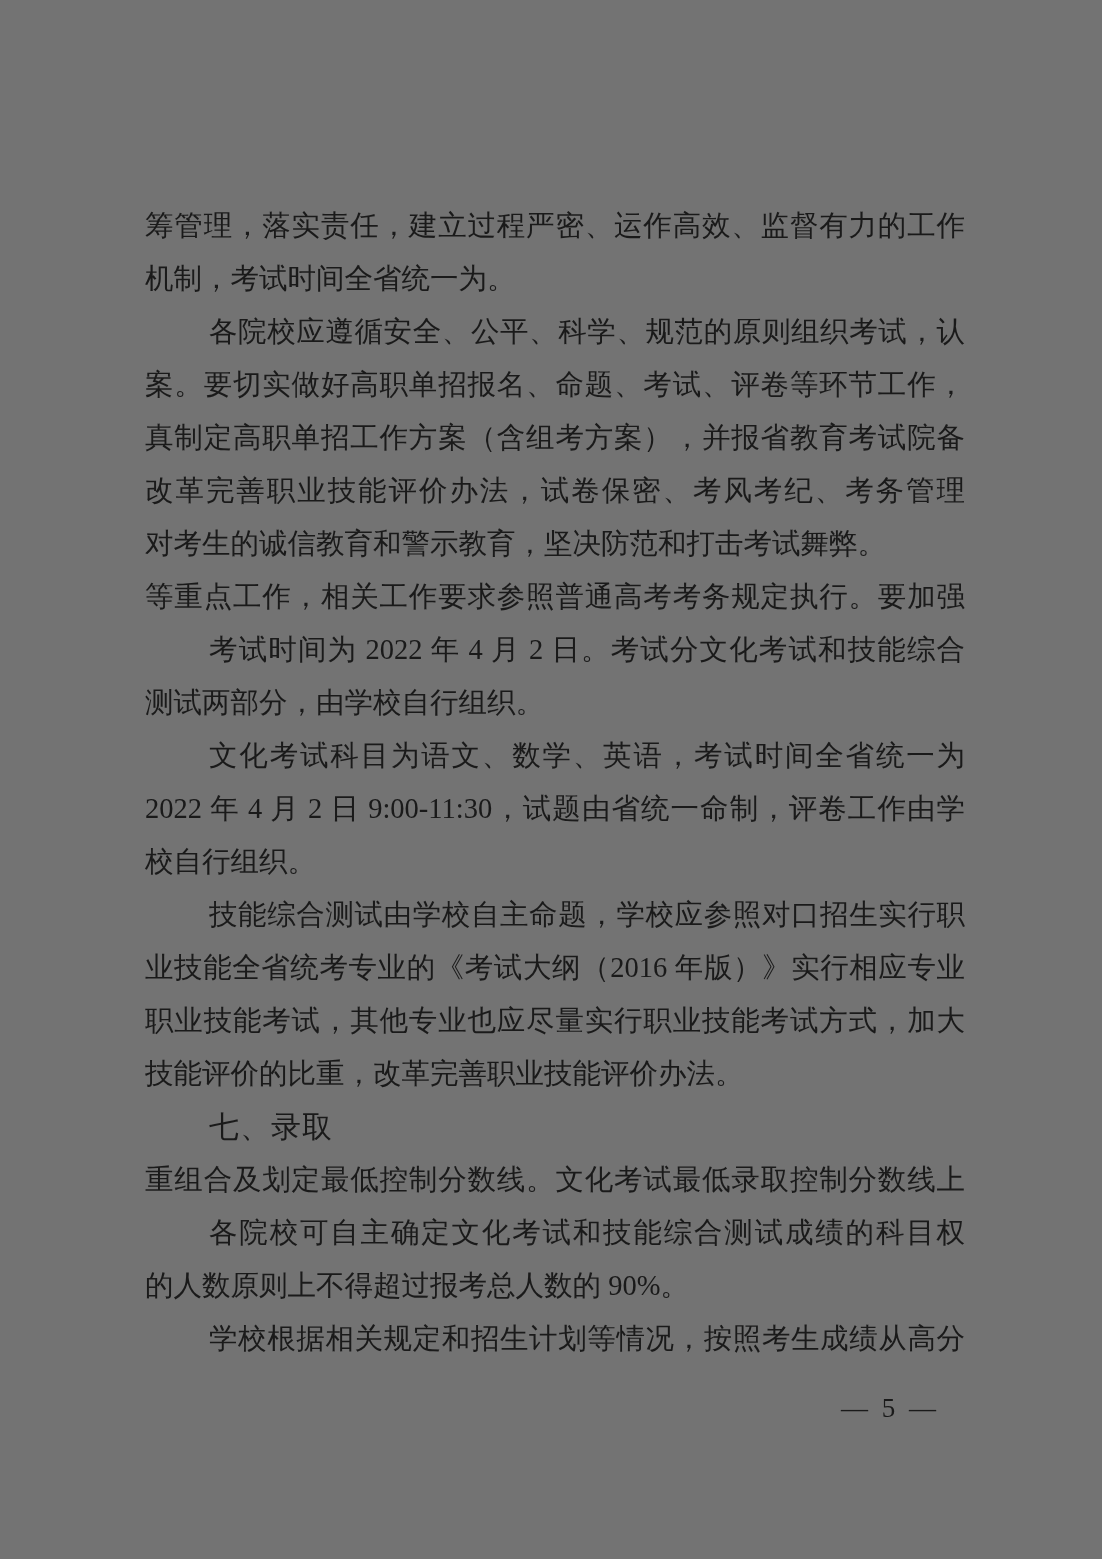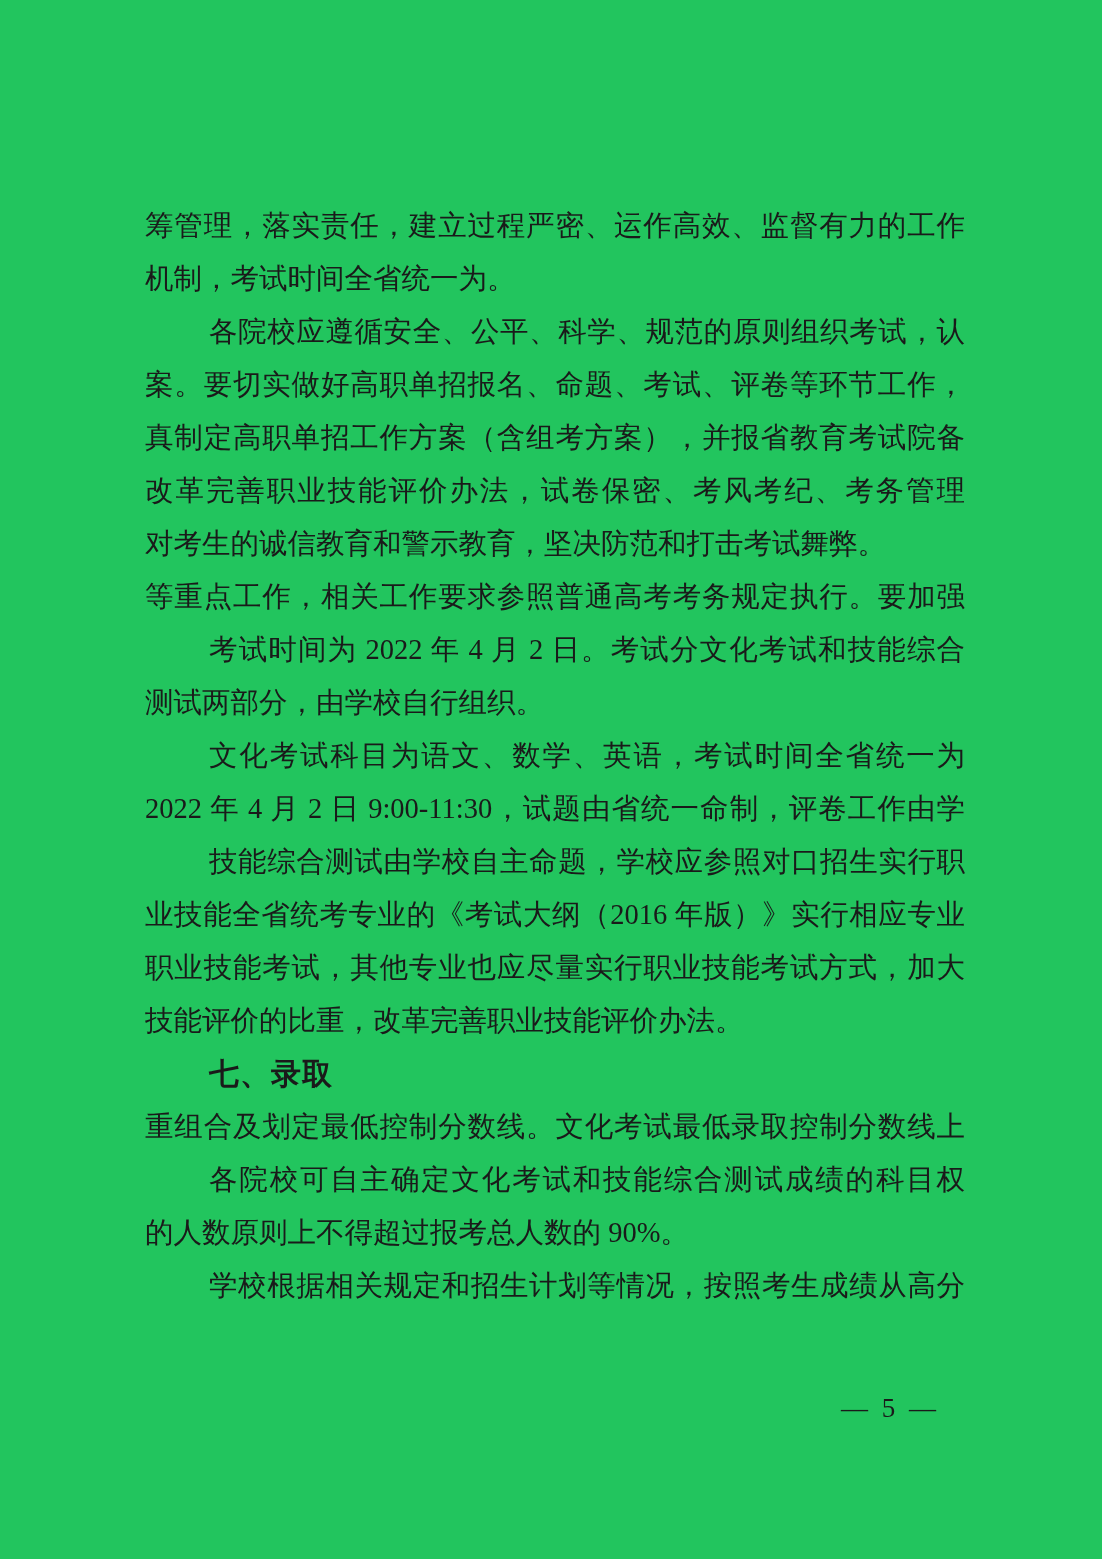--- a/index.html
+++ b/index.html
@@ -4,21 +4,21 @@
 <style>
   html, body {
     margin: 0;
     padding: 0;
     background: #ffffff;
   }
   .page {
     position: relative;
     width: 1102px;
     height: 1559px;
-    background: #22c55e;
+    background: #737373;
     overflow: hidden;
     font-family: "Liberation Serif", serif;
     color: #1a1a1a;
   }
   .text-block {
     position: absolute;
     left: 145px;
     top: 199px;
     width: 820px;
     font-size: 28.5px;
@@ -34,21 +34,21 @@
     text-align-last: justify;
   }
   .line.end {
     text-align-last: left;
   }
   .line.indent {
     padding-left: 64px;
   }
   .line.heading {
     font-family: "Liberation Sans", sans-serif;
-    font-weight: 700;
+    font-weight: 400;
     font-size: 30px;
     text-align: left;
     text-align-last: left;
     padding-left: 64px;
     letter-spacing: 1px;
   }
   .page-number {
     position: absolute;
     top: 1393px;
     right: 165px;
@@ -80,20 +80,21 @@
     </div>
 
     <div class="para">
       <div class="line fill indent">考试时间为 2022 年 4 月 2 日。考试分文化考试和技能综合</div>
       <div class="line end">测试两部分，由学校自行组织。</div>
     </div>
 
     <div class="para">
       <div class="line fill indent">文化考试科目为语文、数学、英语，考试时间全省统一为</div>
       <div class="line fill">2022 年 4 月 2 日 9:00-11:30，试题由省统一命制，评卷工作由学</div>
+      <div class="line end">校自行组织。</div>
     </div>
 
     <div class="para">
       <div class="line fill indent">技能综合测试由学校自主命题，学校应参照对口招生实行职</div>
       <div class="line fill">业技能全省统考专业的《考试大纲（2016 年版）》实行相应专业</div>
       <div class="line fill">职业技能考试，其他专业也应尽量实行职业技能考试方式，加大</div>
       <div class="line end">技能评价的比重，改革完善职业技能评价办法。</div>
     </div>
 
     <div class="line heading">七、录取</div>

